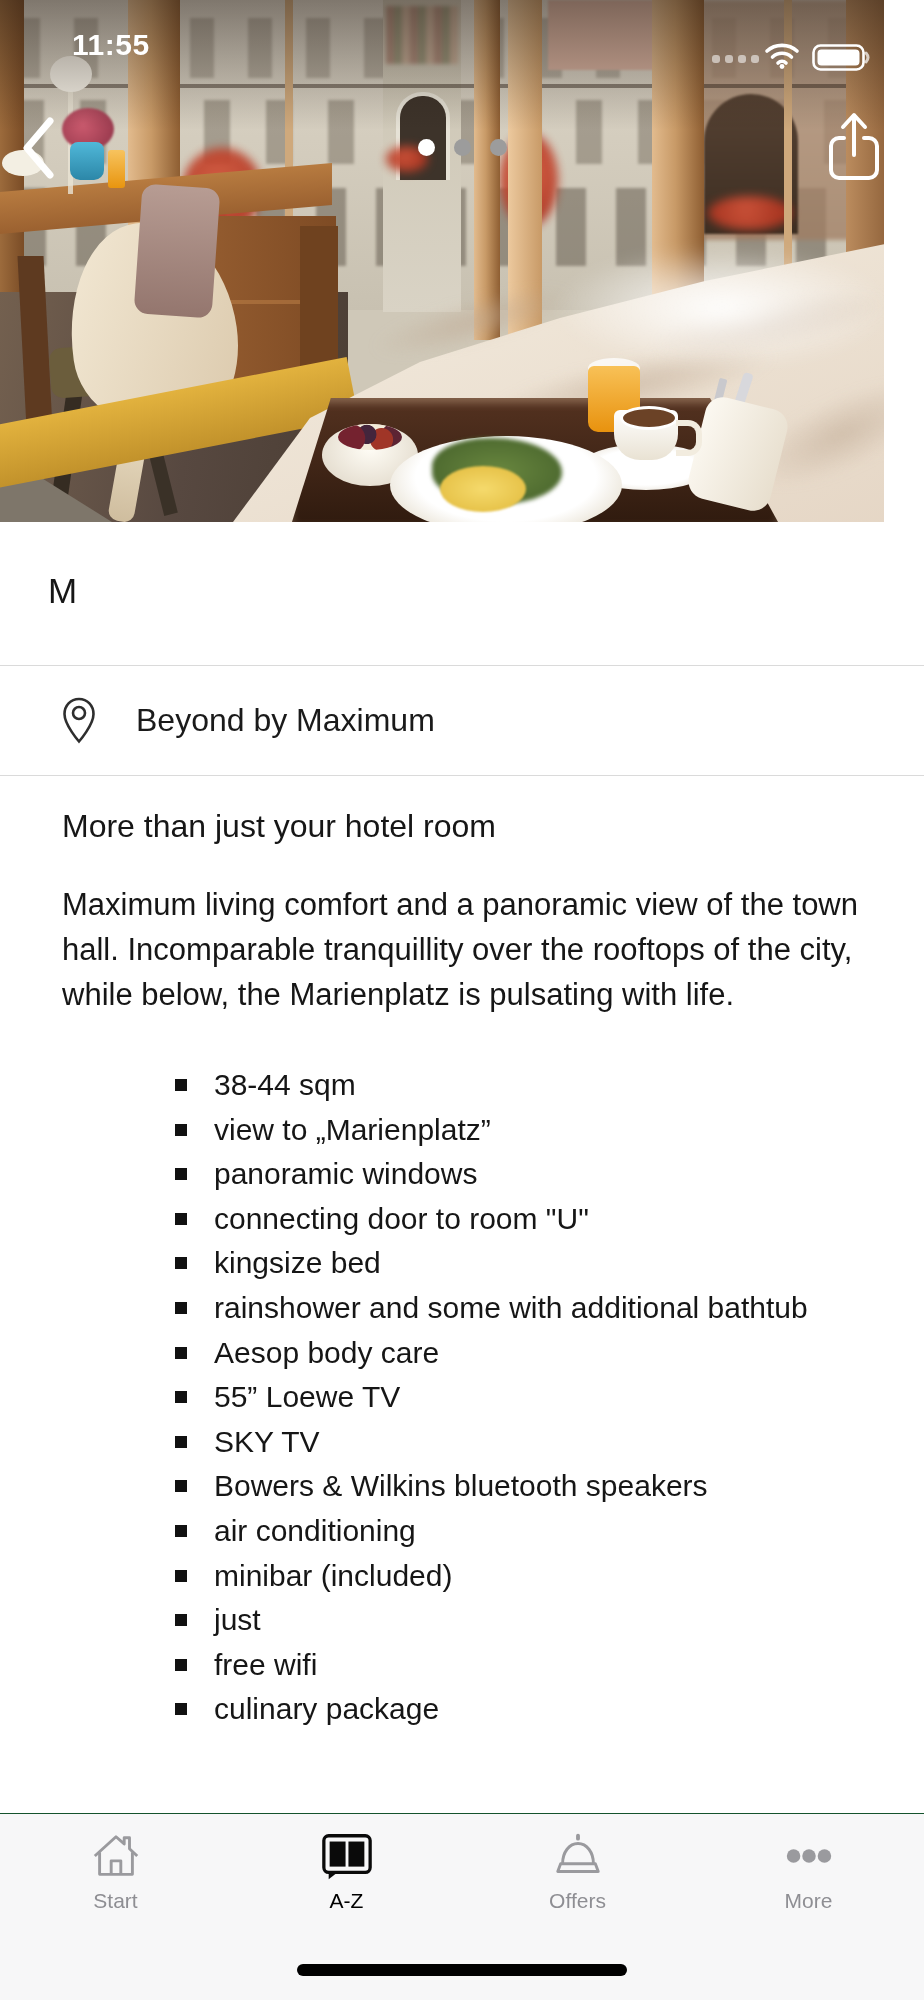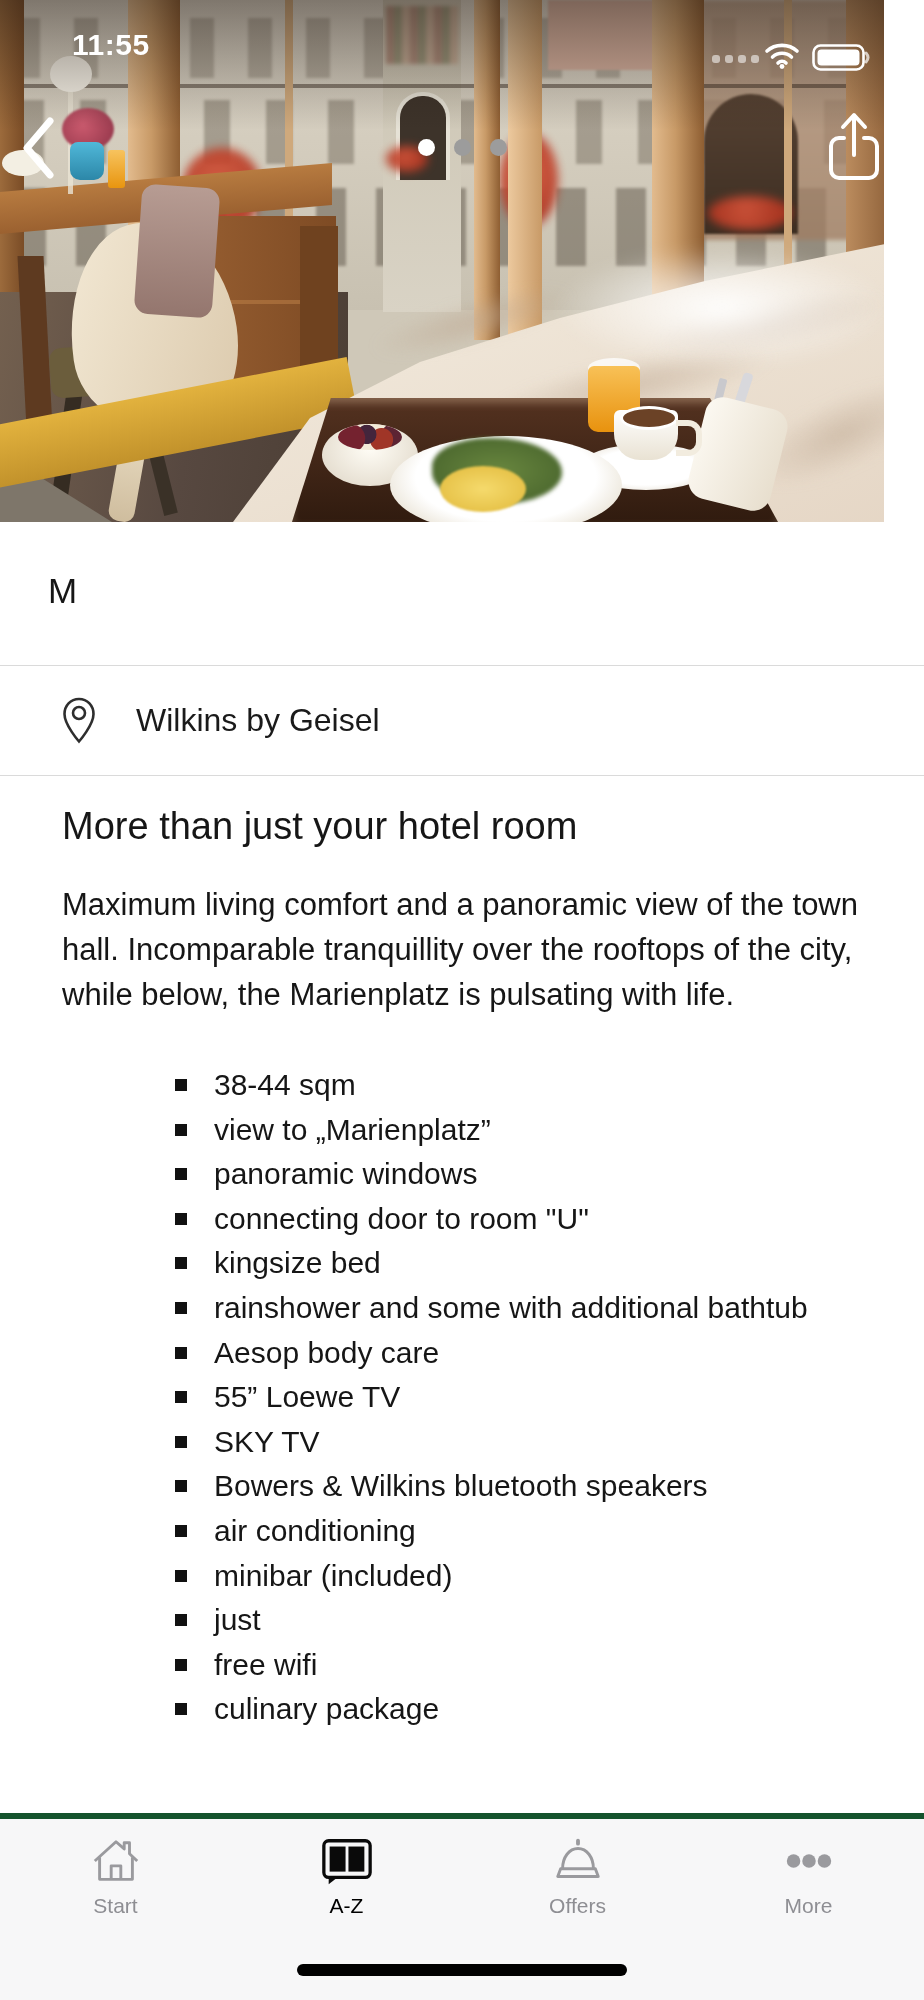--- a/index.html
+++ b/index.html
@@ -145,29 +145,29 @@
   
   .content{position:absolute;left:0;top:522px;width:924px;background:#fff;}
   .title-section{height:142.5px;padding:50px 0 0 48px;box-sizing:content-box;
     border-bottom:1.5px solid #dadada;height:92.5px;}
   .page-title{font-size:35px;color:#161616;line-height:38px;}
   .location-row{height:109.5px;border-bottom:1.5px solid #dadada;display:flex;align-items:center;
     padding-left:62px;}
   .pin-icon{width:34px;height:47px;flex:0 0 auto;}
   .location-label{font-size:32px;color:#1a1a1a;margin-left:40px;}
   .description{padding:28px 44px 0 62px;}
-  .desc-heading{font-size:38px;line-height:45px;color:#161616;margin:0 0 33px 0;font-weight:400;}
+  .desc-heading{font-size:32px;line-height:45px;color:#161616;margin:0 0 33px 0;font-weight:400;}
   .desc-paragraph{font-size:31px;line-height:45px;color:#161616;margin:0;}
   .feature-list{list-style:none;margin:46px 0 0 0;padding:0 0 0 113px;}
   .feature-list li{position:relative;font-size:30px;line-height:44.6px;color:#161616;padding-left:39px;}
   .feature-list li::before{content:"";position:absolute;left:0;top:16px;width:12px;height:12px;background:#111;}
 
   
   .tab-bar{position:absolute;left:0;top:1813px;width:924px;height:187px;background:#f7f7f8;
-    border-top:6px solid #14532d;box-sizing:border-box;display:flex;}
+    border-top:1px solid #14532d;box-sizing:border-box;display:flex;}
   .tab{flex:1;display:flex;flex-direction:column;align-items:center;padding-top:13px;cursor:pointer;}
   .tab-icon{height:58px;display:flex;align-items:center;justify-content:center;}
   .tab-label{font-size:21px;color:#8e8e93;margin-top:4px;}
   .tab.active .tab-label{color:#000;}
   .home-indicator{position:absolute;left:297px;top:1964px;width:330px;height:12px;border-radius:6px;background:#000;}
 </style>
 </head>
 <body>
 
 <div class="photo">
@@ -288,21 +288,21 @@
     <div class="page-title">M</div>
   </div>
 
   <div class="location-row">
     <span class="pin-icon">
       <svg width="34" height="47" viewBox="0 0 34 47">
         <path d="M17 2 C8.5 2 2.5 8.8 2.5 17 C2.5 28 17 44.5 17 44.5 C17 44.5 31.5 28 31.5 17 C31.5 8.8 25.5 2 17 2 Z" fill="none" stroke="#2e2e2e" stroke-width="2.6"></path>
         <circle cx="17" cy="16" r="6" fill="none" stroke="#2e2e2e" stroke-width="2.6"></circle>
       </svg>
     </span>
-    <span class="location-label">Wilkins by Geisel</span>
+    <span class="location-label">Beyond by Maximum</span>
   </div>
 
   <div class="description">
     <p class="desc-heading">More than just your hotel room</p>
     <p class="desc-paragraph">Maximum living comfort and a panoramic view of the town hall. Incomparable tranquillity over the rooftops of the city, while below, the Marienplatz is pulsating with life.</p>
 
     <ul class="feature-list">
       <li>38-44 sqm</li>
       <li>view to „Marienplatz”</li>
       <li>panoramic windows</li>

